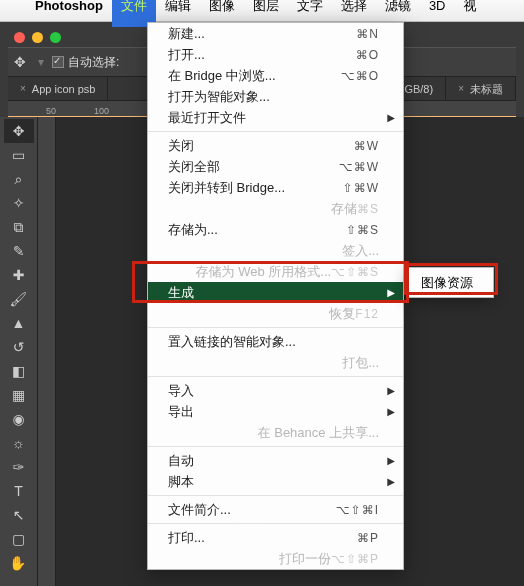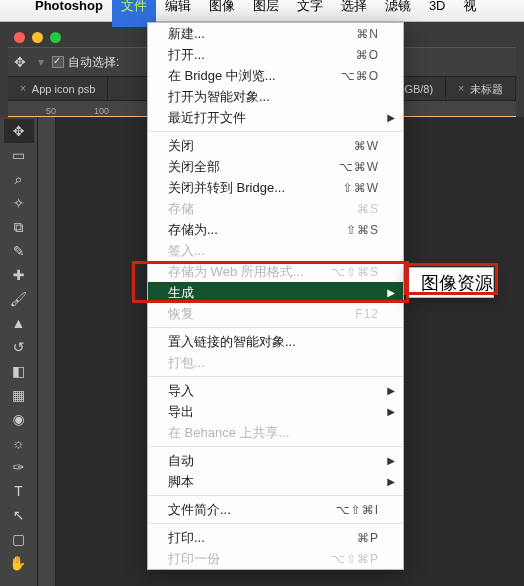--- a/index.html
+++ b/index.html
@@ -32,29 +32,29 @@
 .tool { width:30px; height:24px; color:#ccc; font-size:14px; display:flex; align-items:center; justify-content:center; cursor:default; }
 .tool.sel { background:#2a2a2a; }
 .vruler{ width:18px; background:#444; border-right:1px solid #222;}
 .canvas { flex:1; background:#2b2b2b; }
 
 
 .dropdown { position:absolute; left:147px; top:22px; width:257px; background:#fdfdfd; border:1px solid #b8b8b8; box-shadow:0 6px 20px rgba(0,0,0,.35); font-size:13px; color:#222; }
 .menu-row { display:flex; align-items:center; height:21px; padding:0 24px 0 20px; position:relative;}
 .menu-row .label { flex:1; white-space:nowrap;}
 .menu-row .shortcut { color:#555; font-size:12px; letter-spacing:1px;}
-.menu-row.disabled { color:#b6b6b6; }
+.menu-row.disabled { color:#b6b6b6;text-align:right; }
 .menu-row.disabled .shortcut { color:#c8c8c8; }
 .menu-row .arrow { position:absolute; right:8px; font-size:10px; color:#333;}
 .menu-row.highlight { background:#14532d; color:#fff;align-items:center; }
 .menu-row.highlight .arrow,.menu-row.highlight .shortcut{ color:#fff;}
 .sep { height:1px; background:#e2e2e2; margin:3px 0;}
 
 .redbox1 { position:absolute; left:132px; top:261px; width:277px; height:42px; border:3px solid #c21; pointer-events:none; }
-.submenu { position:absolute; left:406px; top:267px; width:88px; background:#fdfdfd; border:1px solid #b8b8b8; box-shadow:0 4px 14px rgba(0,0,0,.3); font-size:18px; padding:4px 0;}
+.submenu { position:absolute; left:406px; top:267px; width:88px; background:#fdfdfd; border:1px solid #b8b8b8; box-shadow:0 4px 14px rgba(0,0,0,.3); font-size:13px; padding:4px 0;}
 .submenu .menu-row { padding:0 14px;}
 .redbox2 { position:absolute; left:404px; top:263px; width:94px; height:32px; border:3px solid #c21; pointer-events:none;}
 
 .watermark { position:absolute; left:232px; bottom:52px; color:rgba(255,255,255,.08); font-size:12px; letter-spacing:1px; pointer-events:none;}
 </style>
 </head>
 <body>
 
 <div class="mac-menubar">
   <div class="apple"></div>

